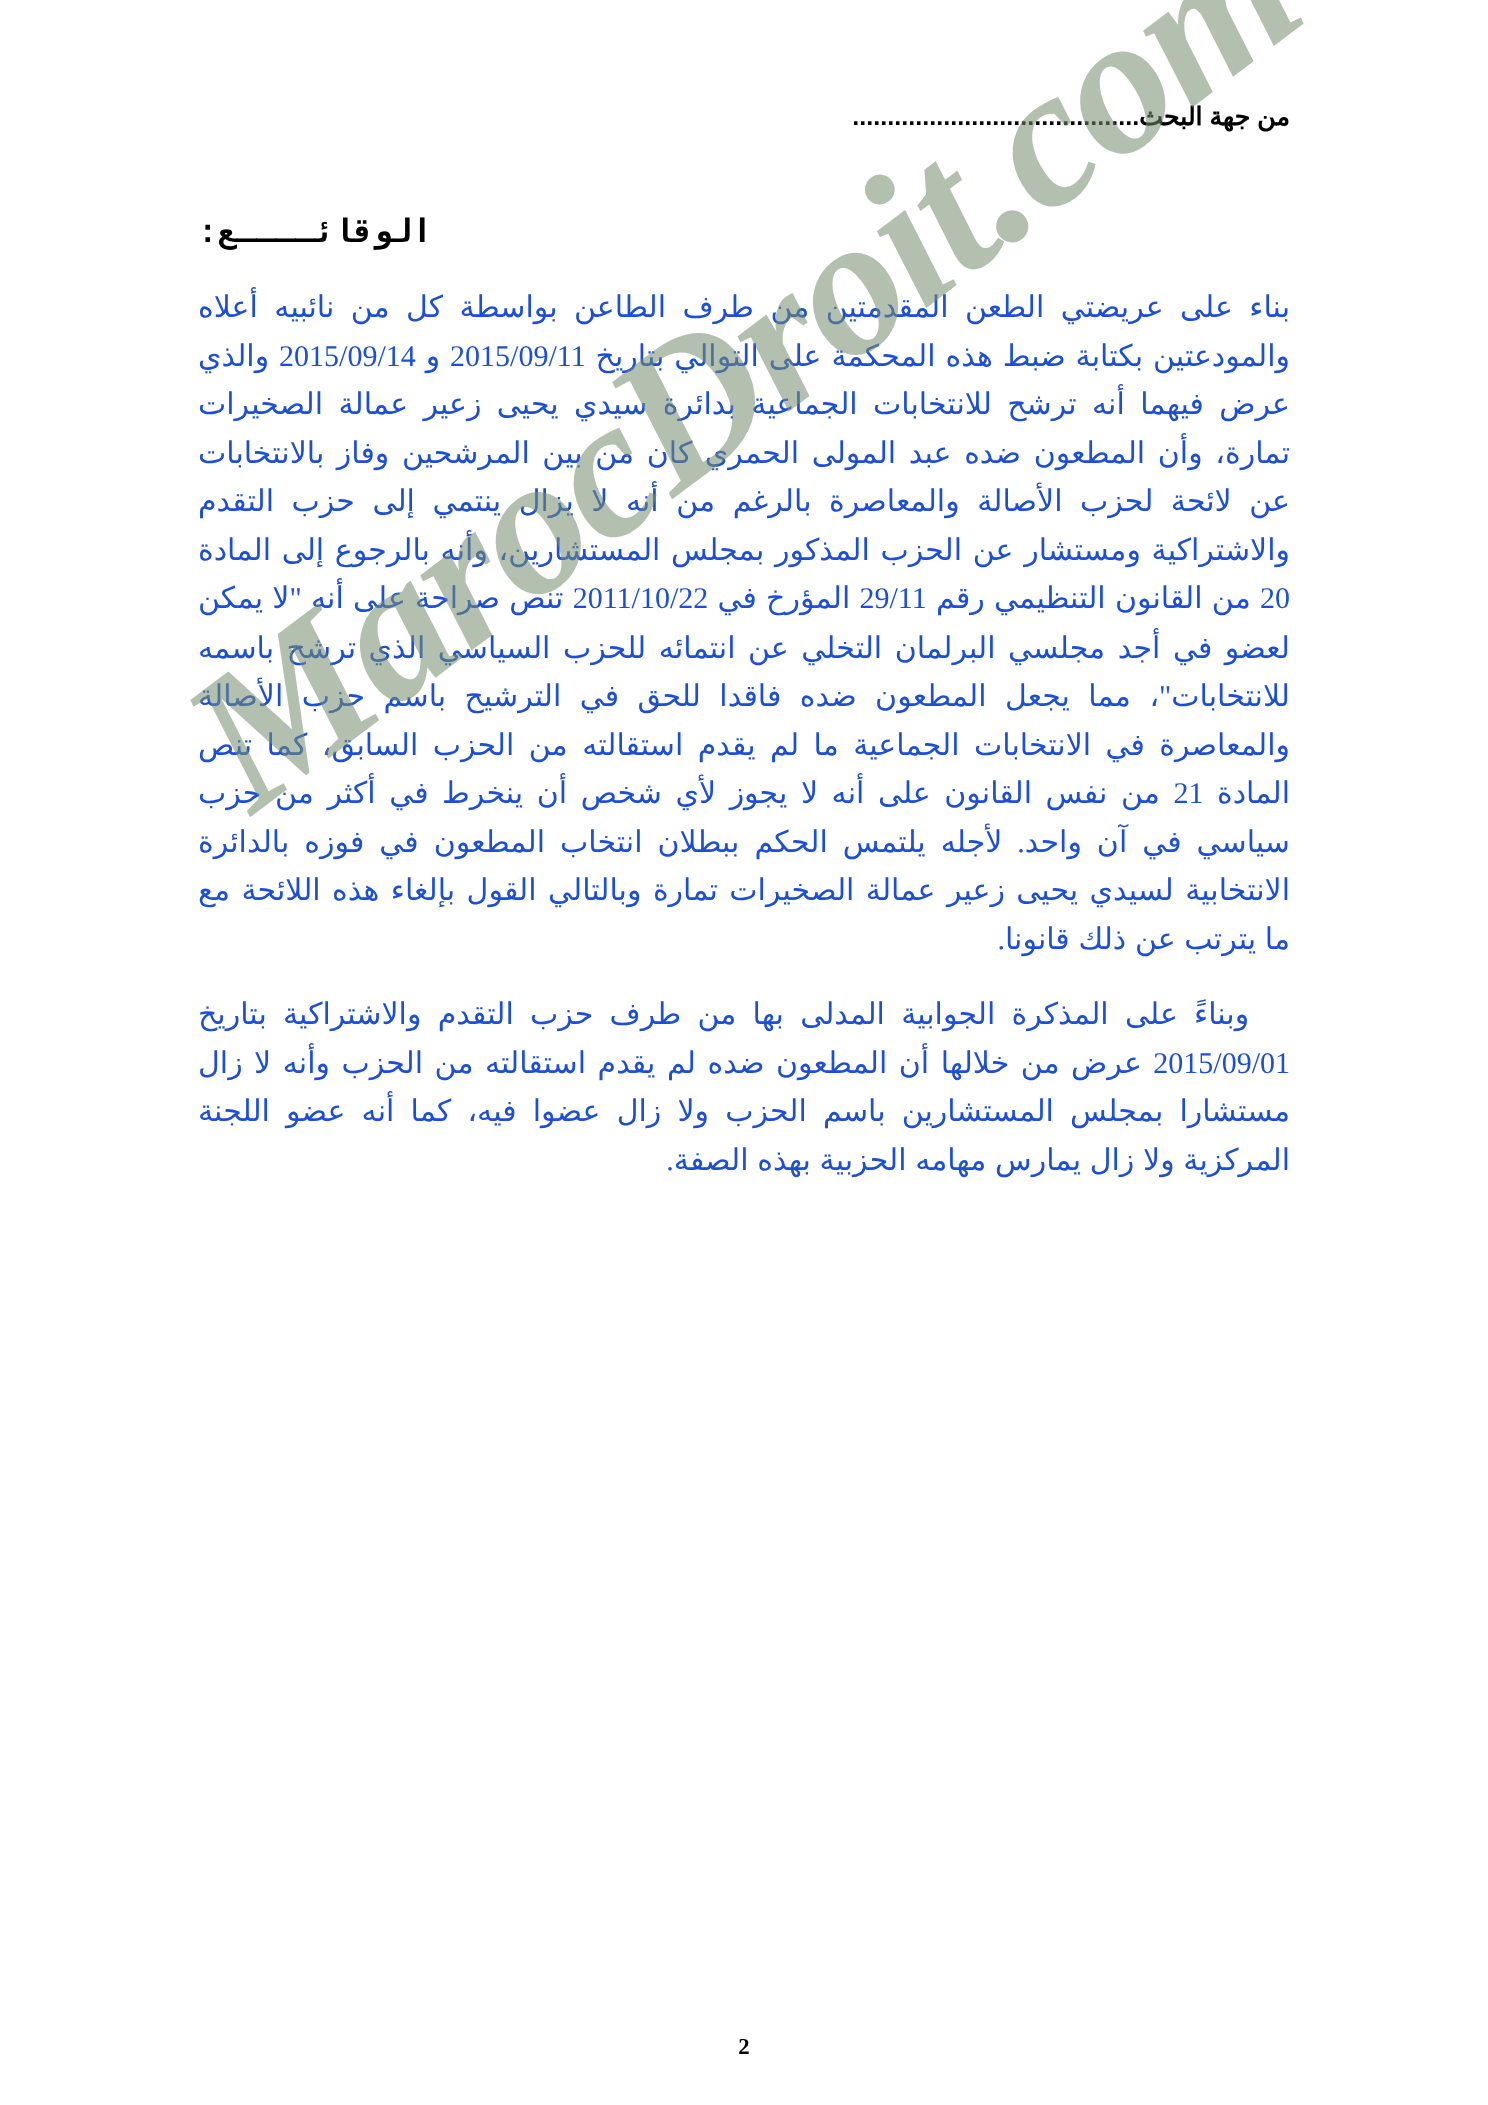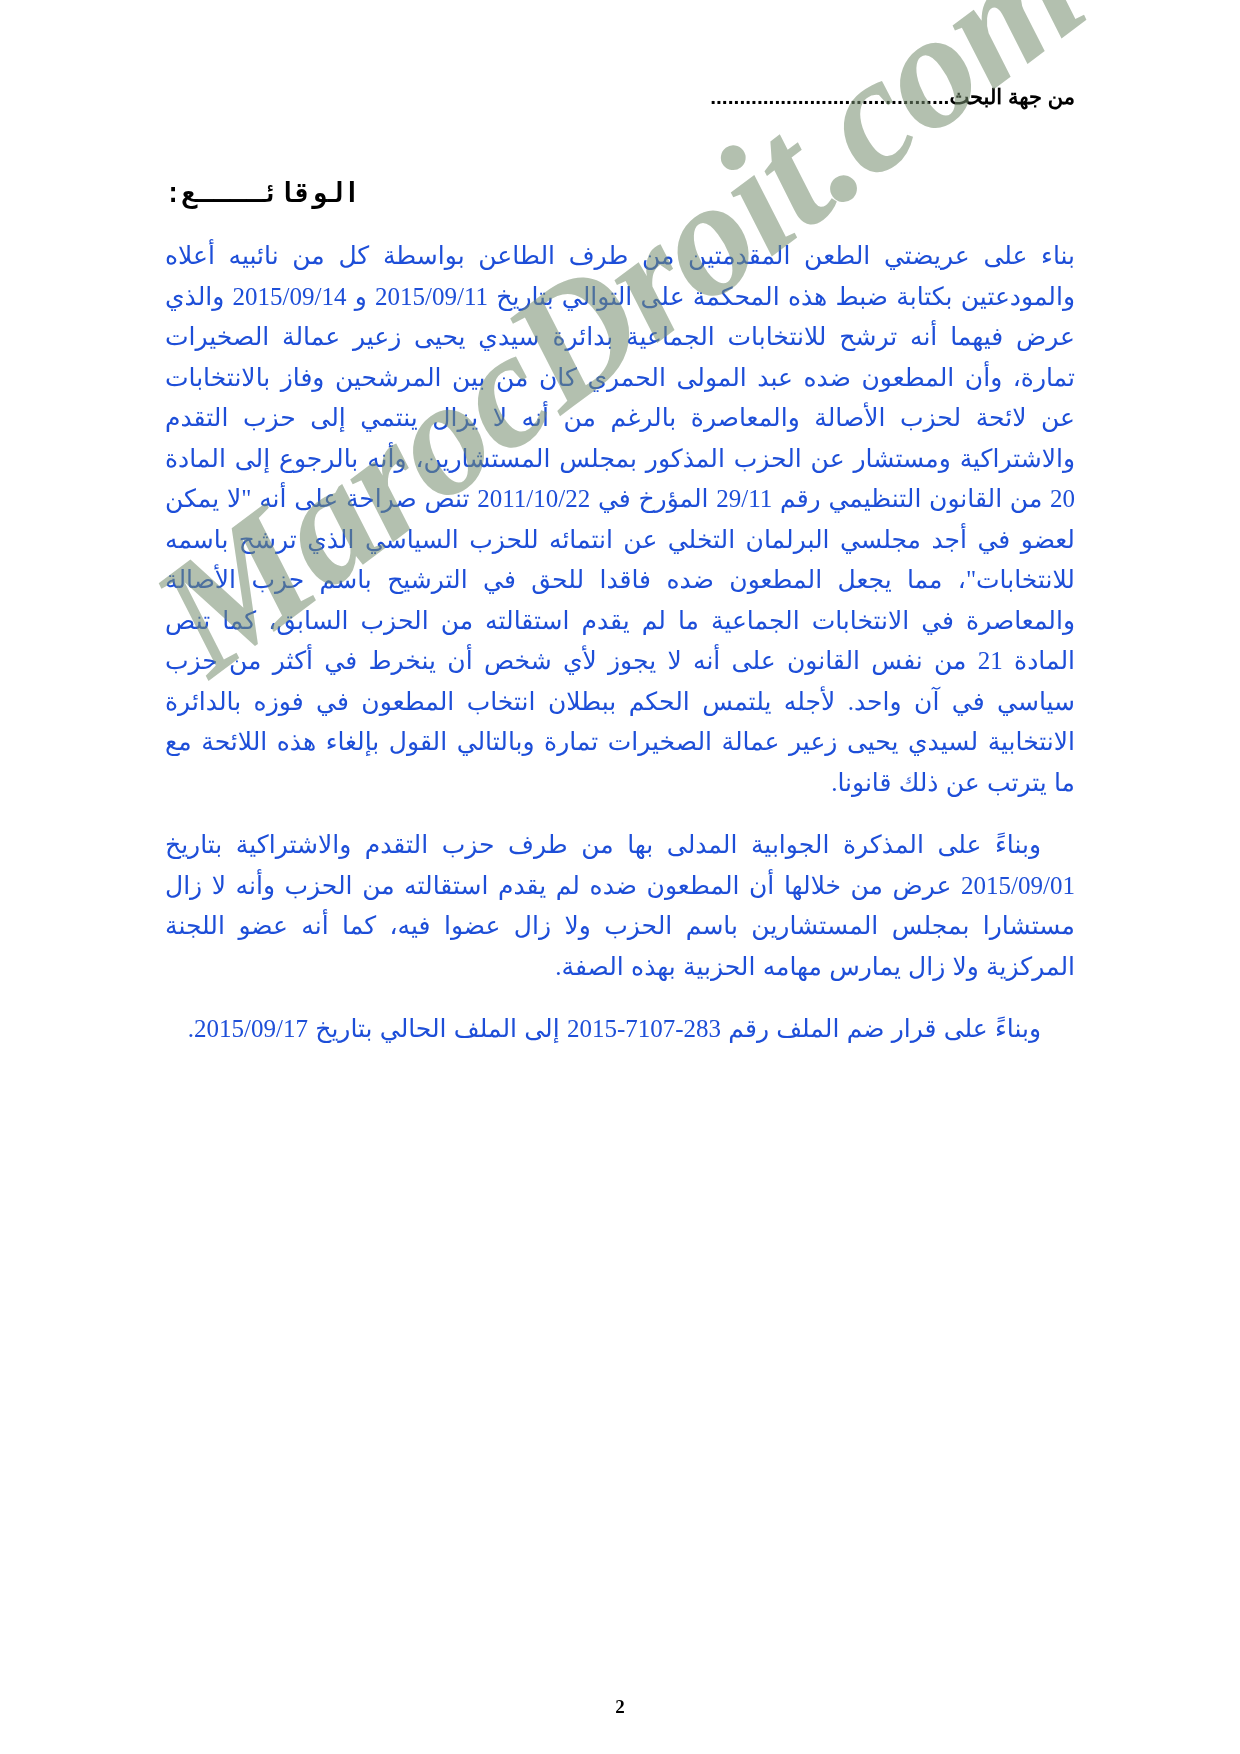--- a/index.html
+++ b/index.html
@@ -106,20 +106,19 @@
     <div class="header-line">من جهة البحث.........................................</div>
 
     <div class="section-title">الوقائــــع:</div>
 
     <p class="body first">بناء على عريضتي الطعن المقدمتين من طرف الطاعن بواسطة كل من نائبيه أعلاه والمودعتين بكتابة ضبط هذه المحكمة على التوالي بتاريخ 2015/09/11 و 2015/09/14 والذي عرض فيهما أنه ترشح للانتخابات الجماعية بدائرة سيدي يحيى زعير عمالة الصخيرات تمارة، وأن المطعون ضده عبد المولى الحمري كان من بين المرشحين وفاز بالانتخابات عن لائحة لحزب الأصالة والمعاصرة بالرغم من أنه لا يزال ينتمي إلى حزب التقدم والاشتراكية ومستشار عن الحزب المذكور بمجلس المستشارين، وأنه بالرجوع إلى المادة 20 من القانون التنظيمي رقم 29/11 المؤرخ في 2011/10/22 تنص صراحة على أنه "لا يمكن لعضو في أجد مجلسي البرلمان التخلي عن انتمائه للحزب السياسي الذي ترشح باسمه للانتخابات"، مما يجعل المطعون ضده فاقدا للحق في الترشيح باسم حزب الأصالة والمعاصرة في الانتخابات الجماعية ما لم يقدم استقالته من الحزب السابق، كما تنص المادة 21 من نفس القانون على أنه لا يجوز لأي شخص أن ينخرط في أكثر من حزب سياسي في آن واحد. لأجله يلتمس الحكم ببطلان انتخاب المطعون في فوزه بالدائرة الانتخابية لسيدي يحيى زعير عمالة الصخيرات تمارة وبالتالي القول بإلغاء هذه اللائحة مع ما يترتب عن ذلك قانونا.</p>
 
     <p class="body indent">وبناءً على المذكرة الجوابية المدلى بها من طرف حزب التقدم والاشتراكية بتاريخ 2015/09/01 عرض من خلالها أن المطعون ضده لم يقدم استقالته من الحزب وأنه لا زال مستشارا بمجلس المستشارين باسم الحزب ولا زال عضوا فيه، كما أنه عضو اللجنة المركزية ولا زال يمارس مهامه الحزبية بهذه الصفة.</p>
 
 
 
-    <p class="body indent">وبناءً على قرار ضم الملف رقم 283-7107-2015 إلى الملف الحالي بتاريخ 2015/09/17.</p>
 
 
   </div>
 
   <div class="page-number">2</div>
 
 </div>
 
 </body></html>

